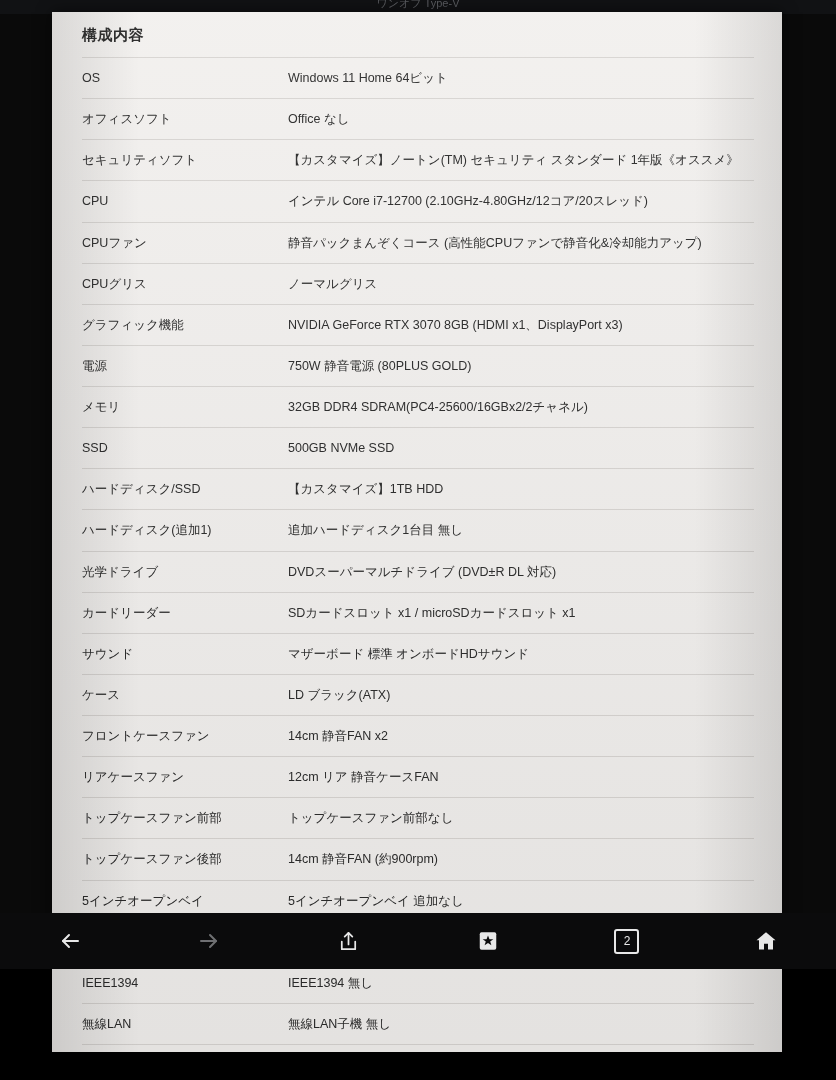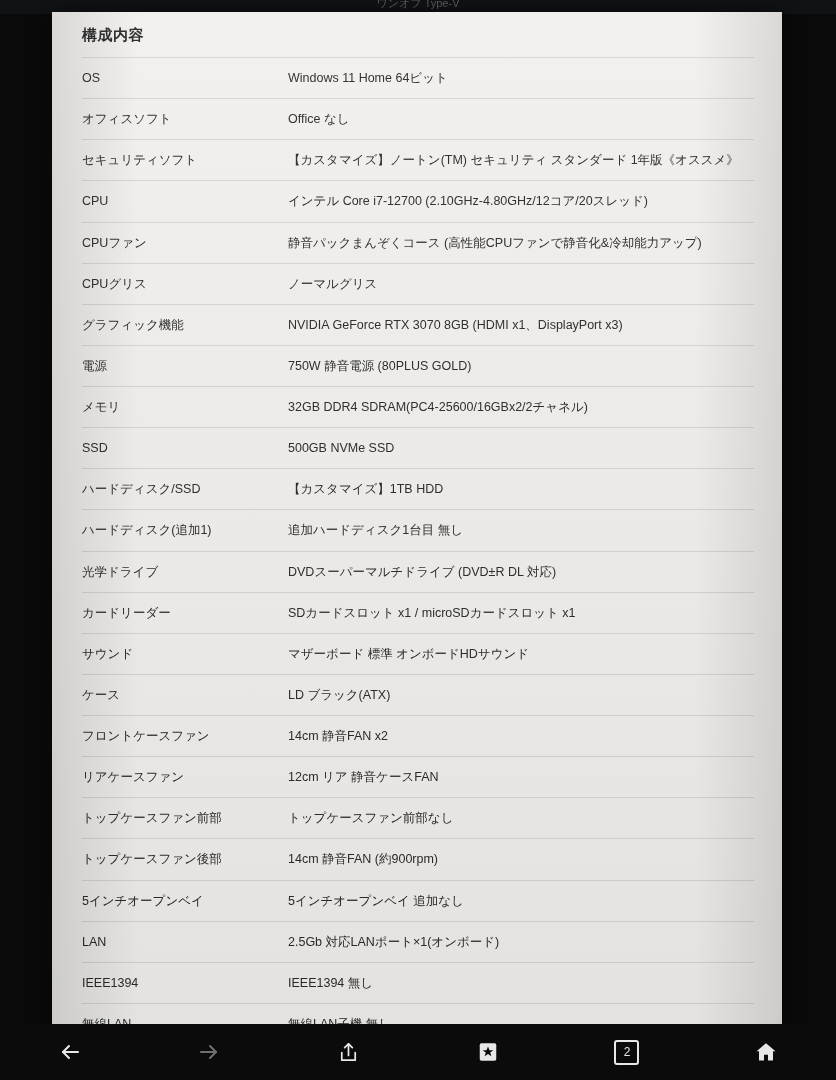--- a/index.html
+++ b/index.html
@@ -11,21 +11,21 @@
     width: 836px;
     height: 1080px;
     overflow: hidden;
     font-family: "Liberation Sans", sans-serif;
   }
 
   
   #screen-frame {
     position: relative;
     width: 836px;
-    height: 1080px;
+    height: 969px;
     background: #0a0a0a;
   }
 
   
   #top-sliver {
     position: absolute;
     top: 0;
     left: 0;
     right: 0;
     height: 14px;

